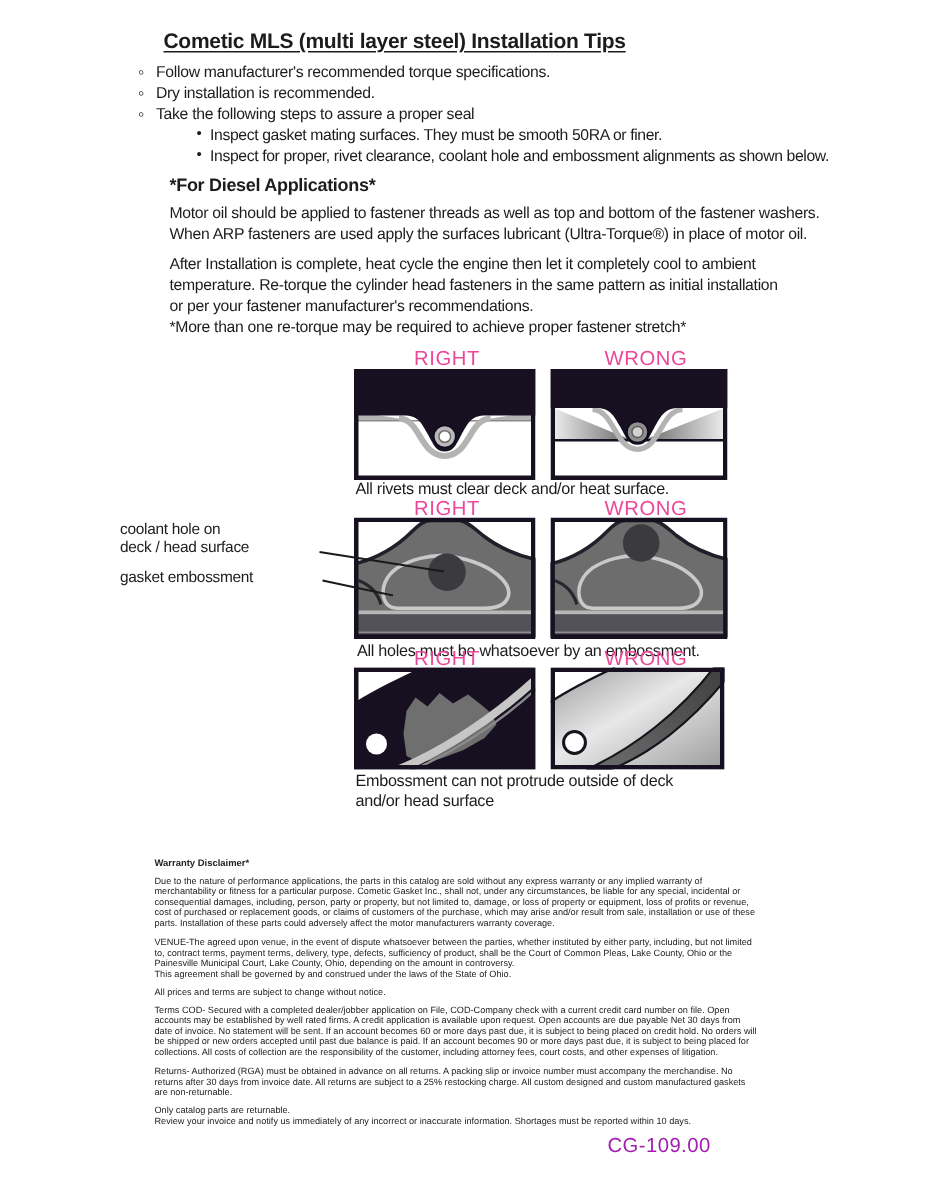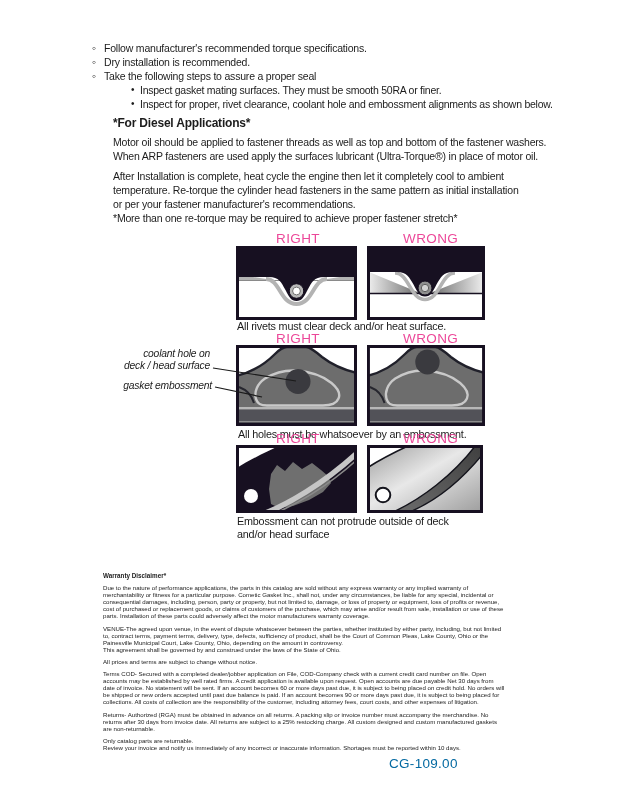--- a/index.html
+++ b/index.html
@@ -15,32 +15,33 @@
   .bline { position:absolute; left:104px; font-size:10.5px; letter-spacing:-0.2px; white-space:nowrap; }
   .bm { position:absolute; left:-12px; top:-1px; font-size:12px; }
   .sline { position:absolute; left:140px; font-size:10.5px; letter-spacing:-0.25px; white-space:nowrap; }
   .sm { position:absolute; left:-9px; top:0; font-size:10px; }
   .h2 { position:absolute; left:113px; font-size:12px; font-weight:bold; letter-spacing:-0.2px; white-space:nowrap; }
   .para { position:absolute; left:113px; width:440px; font-size:10.5px; letter-spacing:-0.2px; line-height:14px; white-space:pre-line; }
   .dg-header { position:absolute; font-size:13.5px; letter-spacing:0.4px; color:#ec4899; white-space:nowrap; }
   .panel { position:absolute; }
   .panel svg { display:block; width:100%; height:100%; }
   .caption { position:absolute; font-size:10.8px; letter-spacing:-0.2px; line-height:12.5px; white-space:pre-line; }
-  .callout { position:absolute; font-size:10.3px; letter-spacing:-0.2px; line-height:12px; text-align:right; white-space:pre-line;font-style:italic; }
+  .callout { position:absolute; font-size:10.3px; letter-spacing:-0.2px; line-height:12px; text-align:left; white-space:pre-line; }
   .leaders { position:absolute; left:0; top:0; width:618px; height:800px; pointer-events:none; }
   .legal { position:absolute; left:103px; top:572px; width:402px; font-size:6.1px; line-height:7.1px; color:#222; }
   .legal .lt { font-weight:bold; font-size:6.3px; margin:0 0 5px 0; }
   .legal p { margin:0 0 5px 0; white-space:pre-line; }
-  .footer-code { position:absolute; left:389px; top:756px; font-size:13.5px; letter-spacing:0.3px; color:#0369a1; white-space:nowrap; }
+  .footer-code { position:absolute; left:405px; top:756px; font-size:13.5px; letter-spacing:0.3px; color:#a21caf; white-space:nowrap; }
 </style>
 </head>
 <body>
 
 <div class="page">
 
+  <div class="title">Cometic MLS (multi layer steel) Installation Tips</div>
 
   <div class="bline" style="top:42px"><span class="bm">◦</span><span>Follow manufacturer's recommended torque specifications.</span></div>
   <div class="bline" style="top:56px"><span class="bm">◦</span><span>Dry installation is recommended.</span></div>
   <div class="bline" style="top:70px"><span class="bm">◦</span><span>Take the following steps to assure a proper seal</span></div>
   <div class="sline" style="top:84px"><span class="sm">•</span><span>Inspect gasket mating surfaces.  They must be smooth 50RA or finer.</span></div>
   <div class="sline" style="top:98px"><span class="sm">•</span><span>Inspect for proper, rivet clearance, coolant hole and embossment alignments as shown below.</span></div>
 
   <div class="h2" style="top:116px">*For Diesel Applications*</div>
   <div class="para" style="top:135px">Motor oil should be applied to fastener threads as well as top and bottom of the fastener washers.
 When ARP fasteners are used apply the surfaces lubricant (Ultra-Torque®) in place of motor oil.</div>

